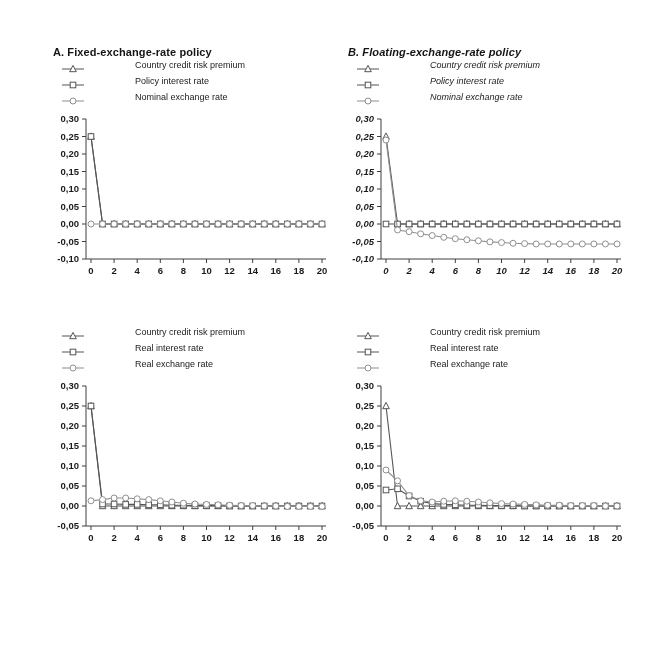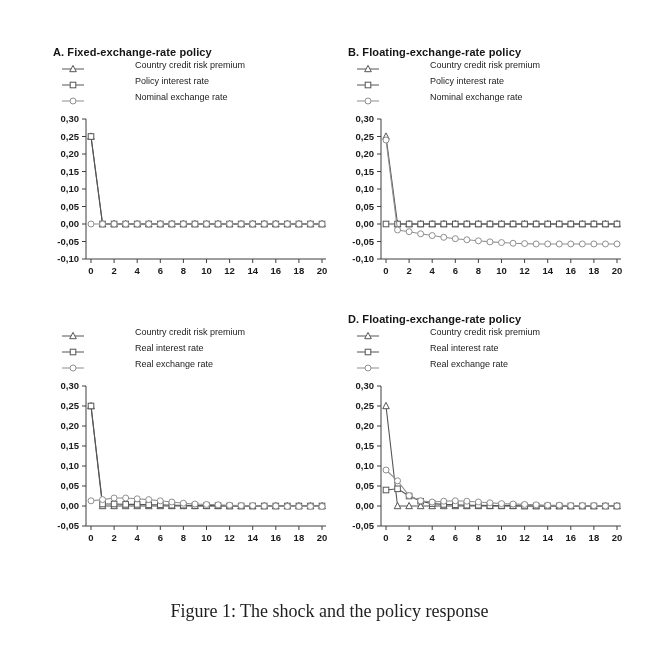--- a/index.html
+++ b/index.html
@@ -150,21 +150,21 @@
         <circle cx="218.7" cy="116.99999999999999" r="3" fill="#fff" stroke="#8f8f8f" stroke-width="1"></circle>
         <circle cx="230.25" cy="116.99999999999999" r="3" fill="#fff" stroke="#8f8f8f" stroke-width="1"></circle>
         <circle cx="241.8" cy="116.99999999999999" r="3" fill="#fff" stroke="#8f8f8f" stroke-width="1"></circle>
         <circle cx="253.35" cy="116.99999999999999" r="3" fill="#fff" stroke="#8f8f8f" stroke-width="1"></circle>
         <circle cx="264.9" cy="116.99999999999999" r="3" fill="#fff" stroke="#8f8f8f" stroke-width="1"></circle>
         <circle cx="276.45" cy="116.99999999999999" r="3" fill="#fff" stroke="#8f8f8f" stroke-width="1"></circle>
         <circle cx="288" cy="116.99999999999999" r="3" fill="#fff" stroke="#8f8f8f" stroke-width="1"></circle>
       </svg>
   </section>
 
-  <section class="panel" style="left:329px;top:30px;">
+  <section class="panel" style="left:329px;top:30px;font-style:italic;">
     <h3 class="panel-title">B. Floating-exchange-rate policy</h3>
     <div class="legend">
         <div class="legend-item">
           <span class="legend-icon"><svg width="24" height="10" viewBox="0 0 24 10">
               <line x1="1" y1="5" x2="23" y2="5" stroke="#555555" stroke-width="1"></line>
               <path d="M 12 1.4 L 15.3 7.7 L 8.7 7.7 Z" fill="#fff" stroke="#555555" stroke-width="1"></path>
             </svg></span>
           <span class="legend-label">Country credit risk premium</span>
         </div>
         <div class="legend-item">
@@ -422,21 +422,20 @@
         <circle cx="230.25" cy="132" r="3" fill="#fff" stroke="#8f8f8f" stroke-width="1"></circle>
         <circle cx="241.8" cy="132" r="3" fill="#fff" stroke="#8f8f8f" stroke-width="1"></circle>
         <circle cx="253.35" cy="132.39999999999998" r="3" fill="#fff" stroke="#8f8f8f" stroke-width="1"></circle>
         <circle cx="264.9" cy="132.39999999999998" r="3" fill="#fff" stroke="#8f8f8f" stroke-width="1"></circle>
         <circle cx="276.45" cy="132.39999999999998" r="3" fill="#fff" stroke="#8f8f8f" stroke-width="1"></circle>
         <circle cx="288" cy="132.39999999999998" r="3" fill="#fff" stroke="#8f8f8f" stroke-width="1"></circle>
       </svg>
   </section>
 
   <section class="panel" style="left:329px;top:297px;">
-    <h3 class="panel-title">D. Floating-exchange-rate policy</h3>
     <div class="legend">
         <div class="legend-item">
           <span class="legend-icon"><svg width="24" height="10" viewBox="0 0 24 10">
               <line x1="1" y1="5" x2="23" y2="5" stroke="#555555" stroke-width="1"></line>
               <path d="M 12 1.4 L 15.3 7.7 L 8.7 7.7 Z" fill="#fff" stroke="#555555" stroke-width="1"></path>
             </svg></span>
           <span class="legend-label">Country credit risk premium</span>
         </div>
         <div class="legend-item">
           <span class="legend-icon"><svg width="24" height="10" viewBox="0 0 24 10">
@@ -556,14 +555,13 @@
         <circle cx="218.7" cy="131.2" r="3" fill="#fff" stroke="#8f8f8f" stroke-width="1"></circle>
         <circle cx="230.25" cy="131.2" r="3" fill="#fff" stroke="#8f8f8f" stroke-width="1"></circle>
         <circle cx="241.8" cy="131.60000000000002" r="3" fill="#fff" stroke="#8f8f8f" stroke-width="1"></circle>
         <circle cx="253.35" cy="131.60000000000002" r="3" fill="#fff" stroke="#8f8f8f" stroke-width="1"></circle>
         <circle cx="264.9" cy="131.60000000000002" r="3" fill="#fff" stroke="#8f8f8f" stroke-width="1"></circle>
         <circle cx="276.45" cy="132" r="3" fill="#fff" stroke="#8f8f8f" stroke-width="1"></circle>
         <circle cx="288" cy="132" r="3" fill="#fff" stroke="#8f8f8f" stroke-width="1"></circle>
       </svg>
   </section>
 
-  <div class="caption">Figure 1: The shock and the policy response</div>
 </div>
 
 </body></html>

